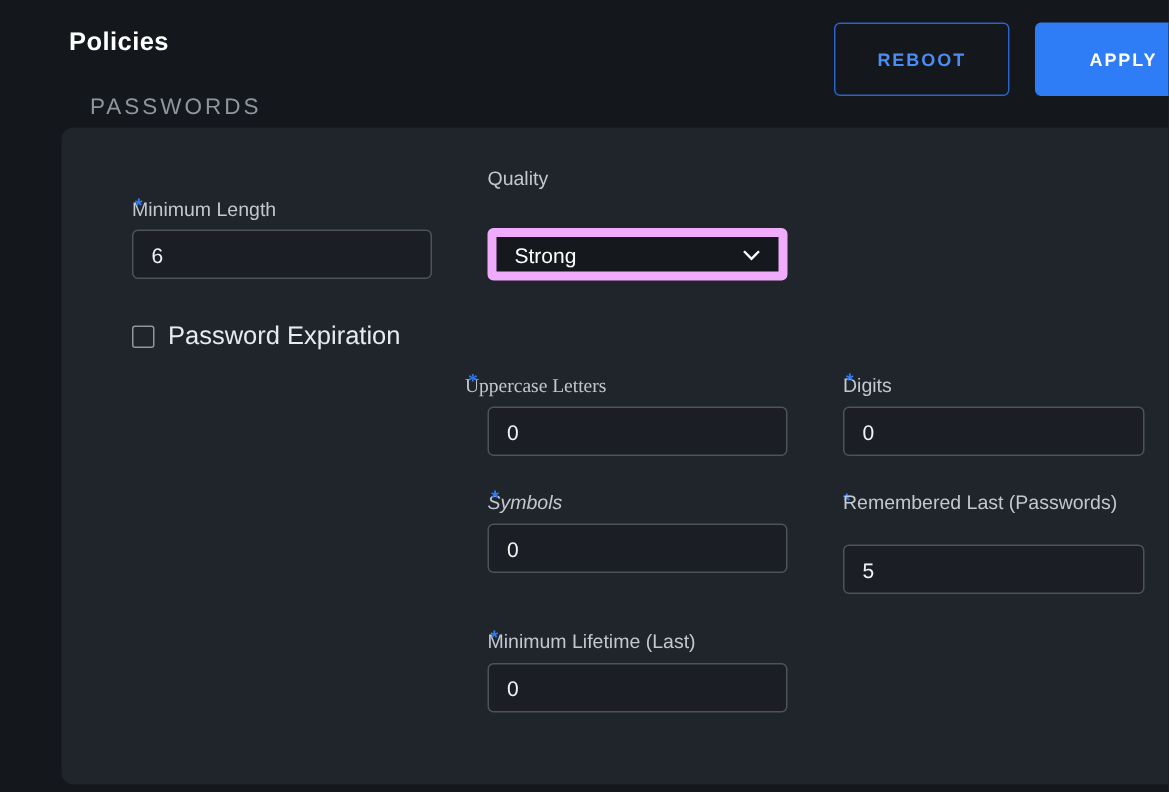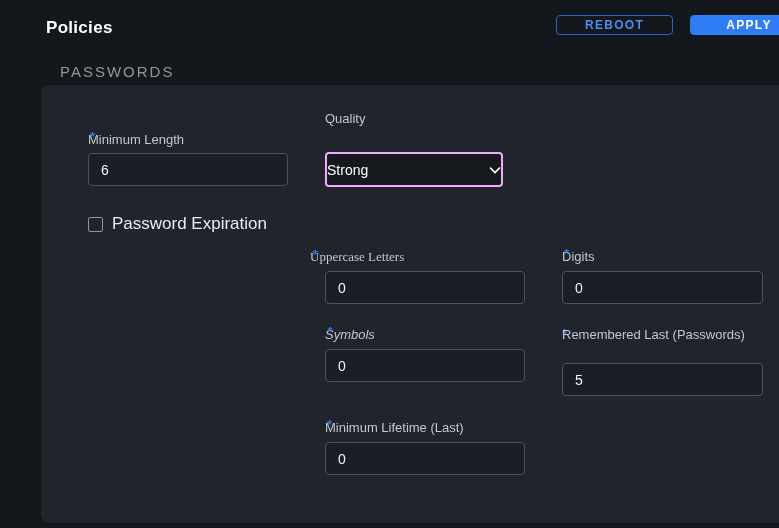--- a/index.html
+++ b/index.html
@@ -20,21 +20,21 @@
     color:var(--text);
   }
   .app{position:relative;width:779px;height:528px;margin-left:36px;}
 
   
   .page-title{
     position:absolute;left:10px;top:18px;
     font-size:17px;font-weight:bold;color:#ffffff;letter-spacing:.3px;
   }
   .btn{
-    position:absolute;height:20px;border-radius:4px;
+    position:absolute;height:49px;border-radius:4px;
     font-size:12px;letter-spacing:1.3px;font-weight:bold;
     display:flex;align-items:center;justify-content:center;
     cursor:pointer;user-select:none;
   }
   .btn-outline{
     left:520px;top:15px;width:117px;
     background:transparent;border:1px solid #2a63c9;color:#4a8ef5;
   }
   .btn-solid{
     left:654px;top:15px;width:118px;
@@ -62,24 +62,24 @@
   .req-block{display:block;position:static;margin-left:0;line-height:13px;top:0;}
 
   .text-input{
     height:33px;background:var(--input-bg);
     border:1px solid var(--input-border);border-radius:4px;
     color:var(--text);font-size:14px;padding:0 12px;
     font-family:"Liberation Sans", sans-serif;outline:none;
   }
 
   .select{
-    height:35px;width:178px;background:#15181c;
-    border:2px solid #f0abfc;border-radius:4px;
+    height:35px;width:200px;background:#15181c;
+    border:6px solid #f0abfc;border-radius:4px;
     display:flex;align-items:center;justify-content:space-between;
-    padding:0 0;cursor:pointer;
+    padding:0 12px;cursor:pointer;
   }
   .select span{position:static;font-size:14px;color:#ffffff;}
   .select svg{position:static;}
 
   .muted-title{font-size:13px;color:var(--muted);}
 
   .checkbox-row{display:flex;align-items:center;cursor:pointer;}
   .checkbox-box{
     position:static;width:15px;height:15px;border:1px solid #8f969d;
     border-radius:2px;background:transparent;flex:0 0 auto;

